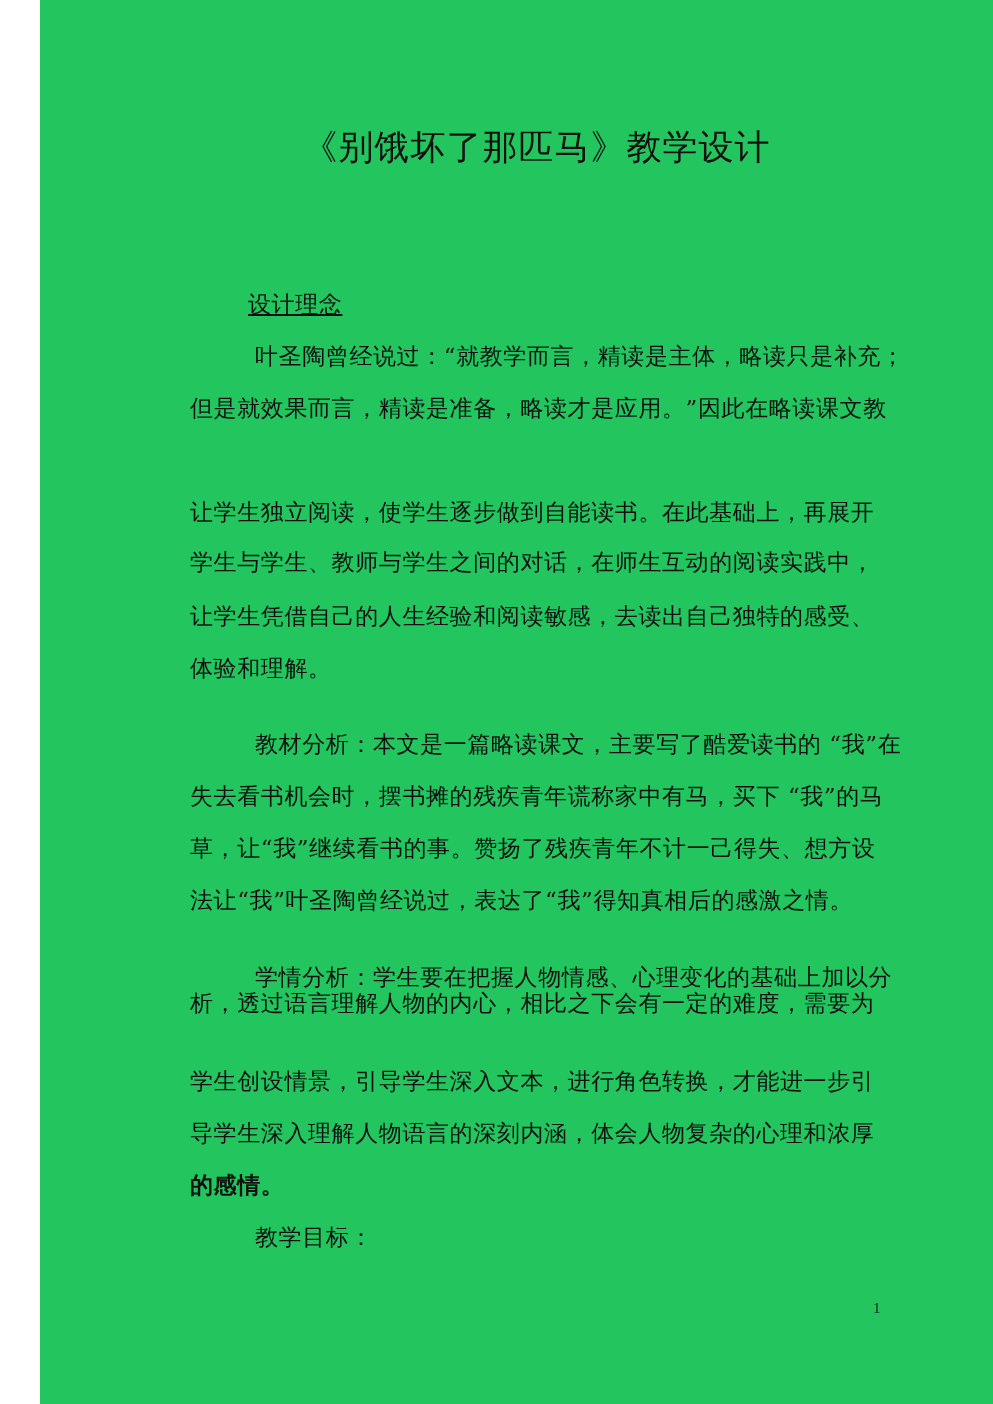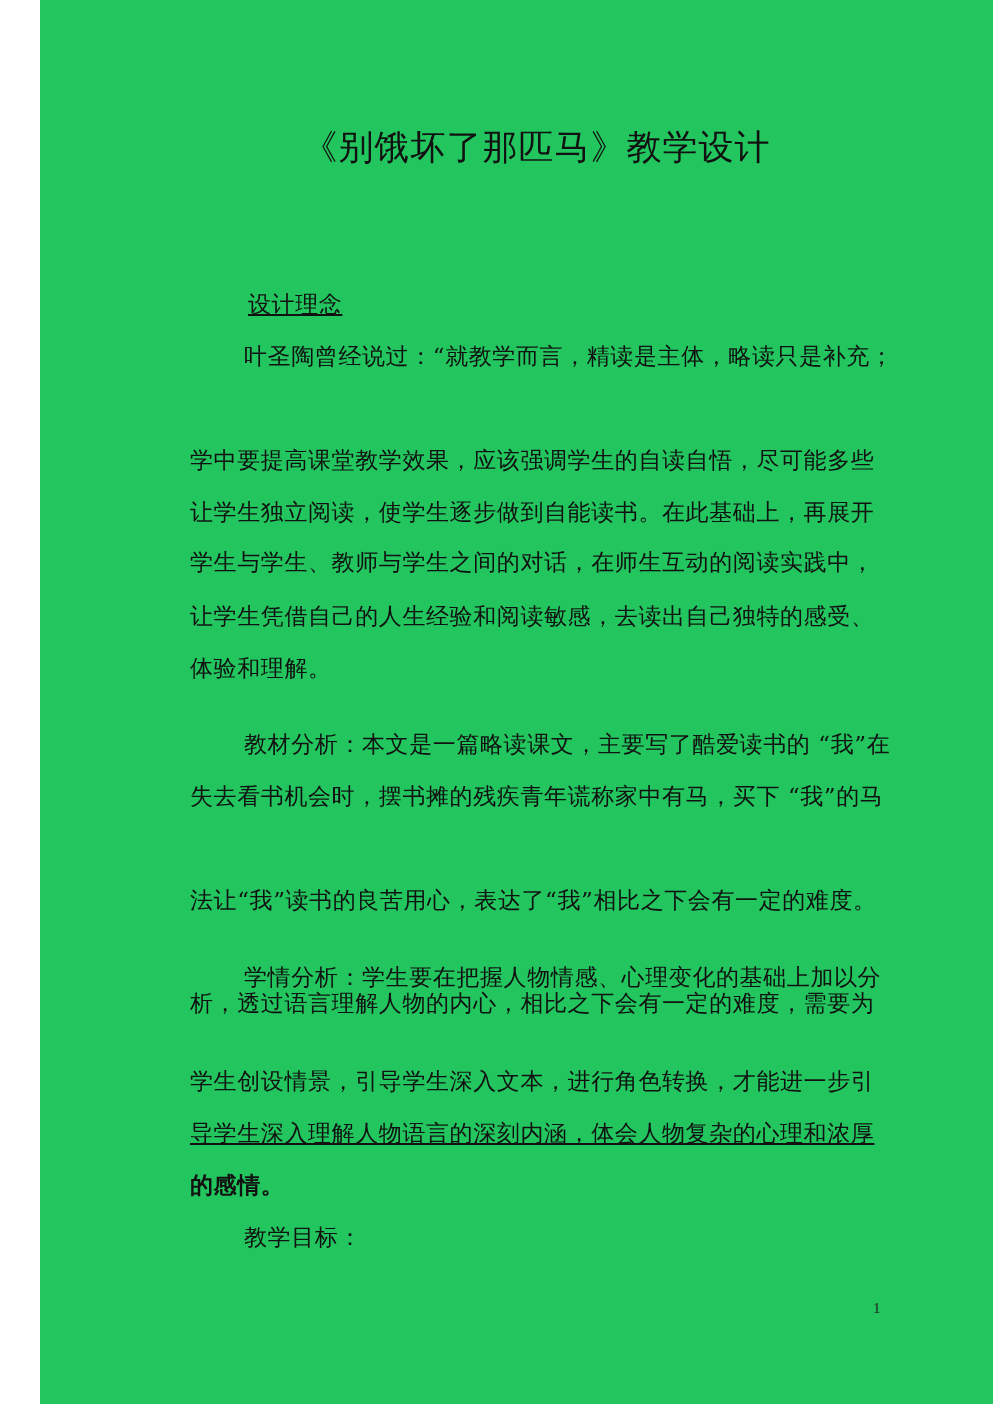--- a/index.html
+++ b/index.html
@@ -34,53 +34,54 @@
     }
     .line {
       position: absolute;
       left: 150px;
       font-size: 23px;
       line-height: 30px;
       white-space: nowrap;
       color: #111;
       letter-spacing: 0.6px;
     }
-    .indent { left: 204px; }
+    .indent { left: 215px; }
     .heading-small { left: 208px; }
     .page-number {
       position: absolute;
       left: 833px;
       top: 1300px;
       font-family: "Liberation Serif", serif;
       font-size: 15px;
       color: #222;
     }
   </style>
 </head>
 <body>
 
 <div class="page">
 
   <div class="title">《别饿坏了那匹马》教学设计</div>
 
   <div class="line heading-small" style="top:289px;text-decoration:underline;">设计理念</div>
 
   <div class="line indent" style="top:341px;">叶圣陶曾经说过：“就教学而言，精读是主体，略读只是补充；</div>
-  <div class="line" style="top:445px;">学中要提高课堂教学效果，应该强调学生的自读自悟，尽可能多些</div>
+  <div class="line" style="top:393px;">但是就效果而言，精读是准备，略读才是应用。”因此在略读课文教</div>
   <div class="line" style="top:497px;">让学生独立阅读，使学生逐步做到自能读书。在此基础上，再展开</div>
   <div class="line" style="top:549px;font-family:Liberation Mono, monospace;">学生与学生、教师与学生之间的对话，在师生互动的阅读实践中，</div>
   <div class="line" style="top:601px;">让学生凭借自己的人生经验和阅读敏感，去读出自己独特的感受、</div>
   <div class="line" style="top:653px;">体验和理解。</div>
 
   <div class="line" style="top:781px;">失去看书机会时，摆书摊的残疾青年谎称家中有马，买下 “我”的马</div>
   <div class="line indent" style="top:729px;">教材分析：本文是一篇略读课文，主要写了酷爱读书的 “我”在</div>
-  <div class="line" style="top:885px;">法让“我”读书的良苦用心，表达了“我”相比之下会有一定的难度。</div>
+  <div class="line" style="top:833px;">草，让“我”继续看书的事。赞扬了残疾青年不计一己得失、想方设</div>
+  <div class="line" style="top:885px;">法让“我”叶圣陶曾经说过，表达了“我”得知真相后的感激之情。</div>
 
   <div class="line indent" style="top:962px;">学情分析：学生要在把握人物情感、心理变化的基础上加以分</div>
   <div class="line" style="top:988px;">析，透过语言理解人物的内心，相比之下会有一定的难度，需要为</div>
   <div class="line" style="top:1066px;text-align:center;">学生创设情景，引导学生深入文本，进行角色转换，才能进一步引</div>
-  <div class="line" style="top:1118px;text-decoration:underline;">导学生深入理解人物语言的深刻内涵，体会人物复杂的心理和浓厚</div>
+  <div class="line" style="top:1118px;">导学生深入理解人物语言的深刻内涵，体会人物复杂的心理和浓厚</div>
   <div class="line" style="top:1170px;font-weight:bold;">的感情。</div>
 
   <div class="line indent" style="top:1222px;">教学目标：</div>
 
   <div class="page-number">1</div>
 </div>
 
 </body></html>

